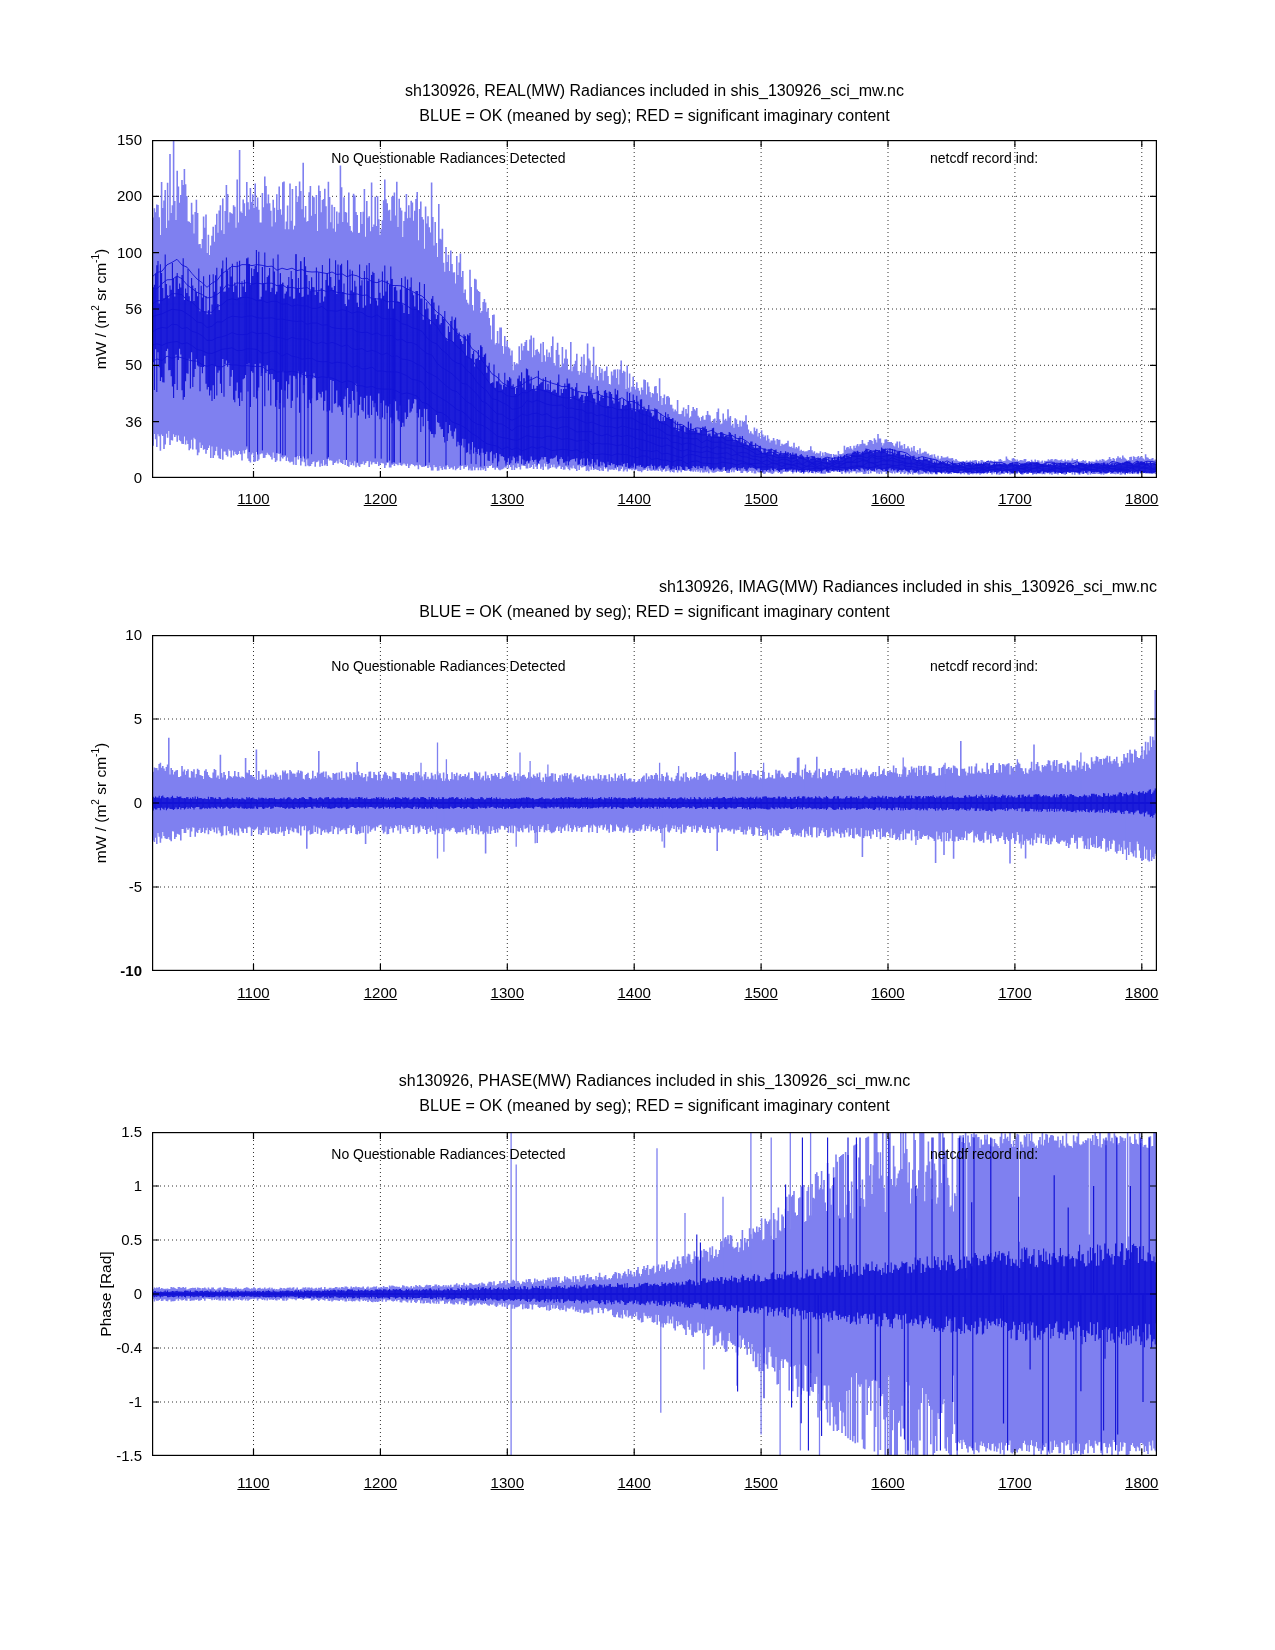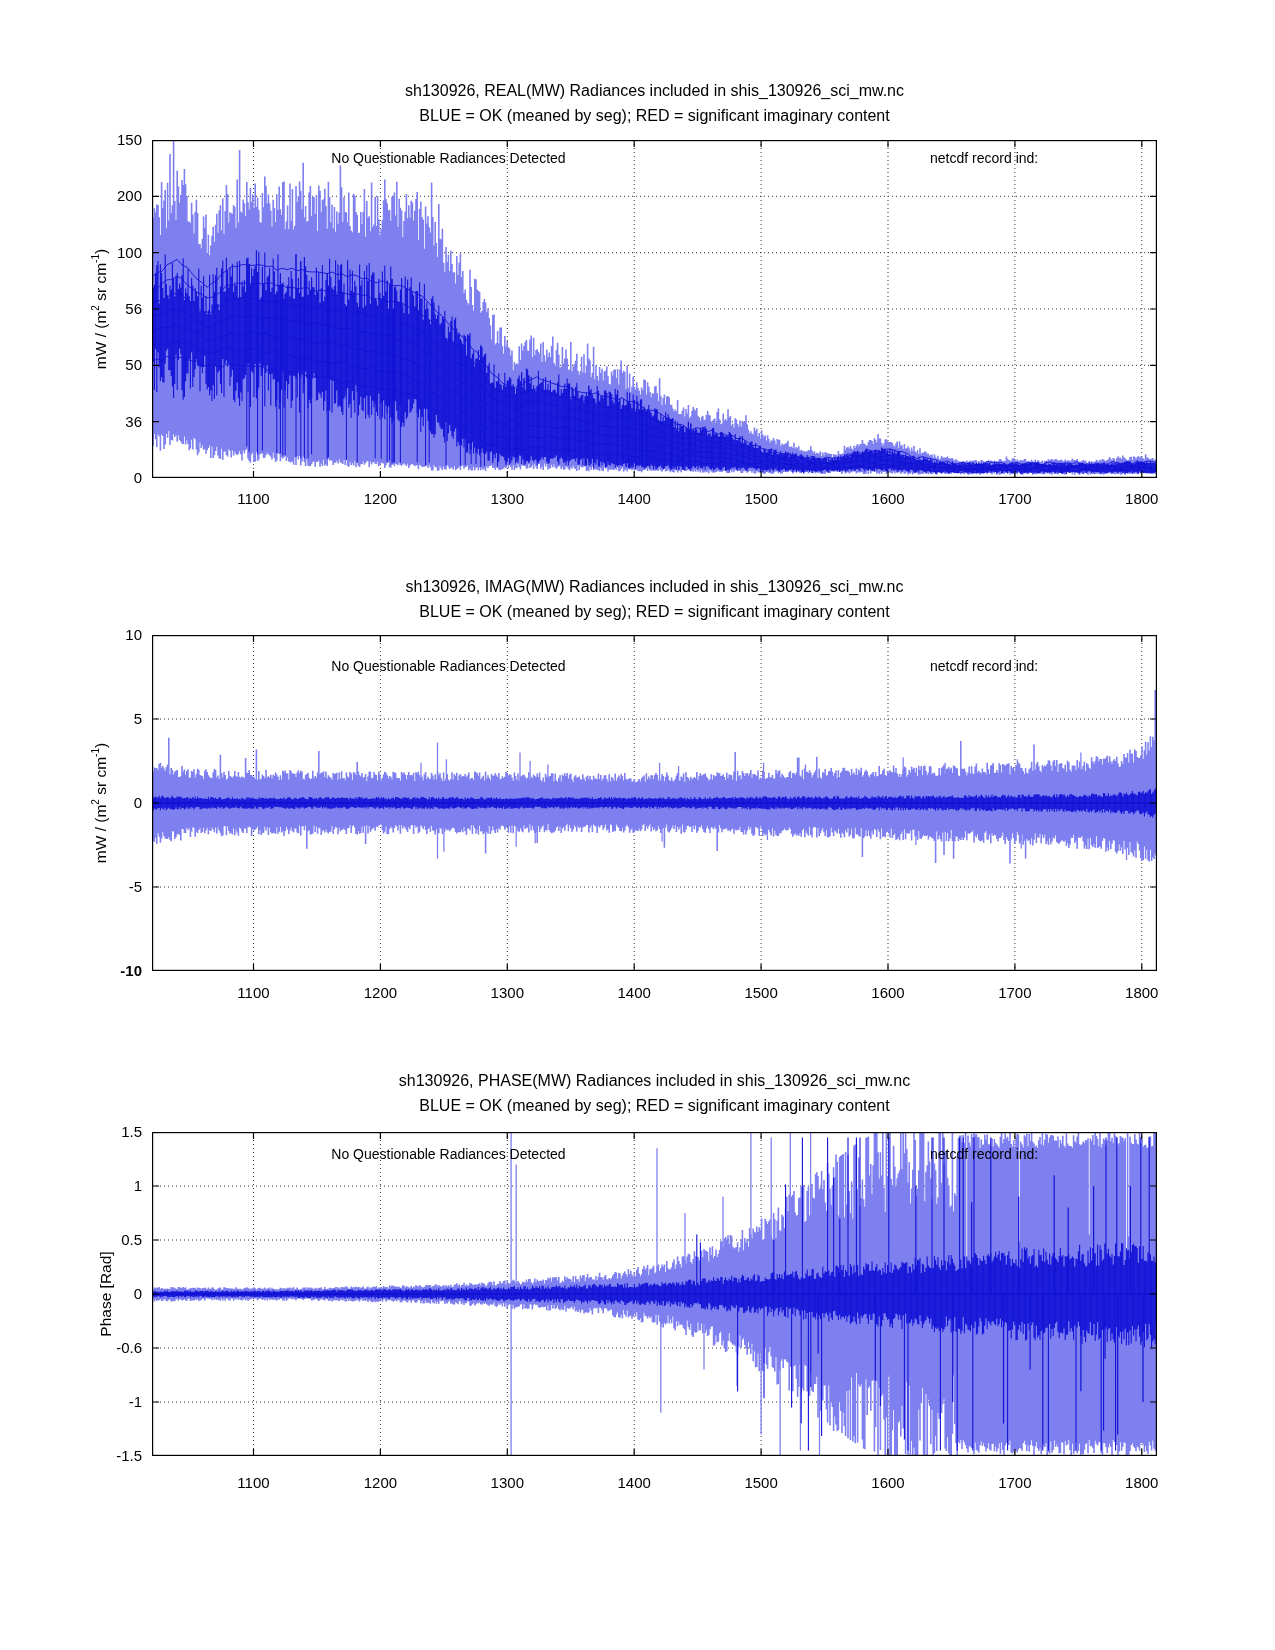--- a/index.html
+++ b/index.html
@@ -4,21 +4,21 @@
 <style>
   html,body{margin:0;padding:0;background:#fff;}
   .page{position:relative;width:1275px;height:1650px;background:#ffffff;
         font-family:"Liberation Sans",sans-serif;color:#000;overflow:hidden;}
   .title1,.title2{position:absolute;left:152px;width:1005px;text-align:center;
         font-size:16px;white-space:nowrap;}
   .ann{position:absolute;transform:translateX(-50%);font-size:14px;white-space:nowrap;z-index:5;}
   .ylabel{position:absolute;transform:translate(-50%,-50%) rotate(-90deg);
         white-space:nowrap;font-size:15.5px;z-index:4;}
   .ylabel sup{font-size:10px;}
-  .xtick{position:absolute;width:70px;text-align:center;font-size:15px;z-index:4;}
+  .xtick{position:absolute;width:70px;text-align:center;font-size:15px;z-index:4;text-decoration:underline;}
   .ytick{position:absolute;width:68px;text-align:right;font-size:15px;z-index:4;}
   .plot-host{position:absolute;z-index:1;}
   .plot-host svg{display:block;}
 </style>
 </head>
 <body>
 
 <div class="page">
 
   <section class="panel">
@@ -65,21 +65,21 @@
       <div class="ytick" style="left: 74px; top: 469px;">0</div>
       <div class="ytick" style="left: 74px; top: 412.667px;">36</div>
       <div class="ytick" style="left: 74px; top: 356.333px;">50</div>
       <div class="ytick" style="left: 74px; top: 300px;">56</div>
       <div class="ytick" style="left: 74px; top: 243.667px;">100</div>
       <div class="ytick" style="left: 74px; top: 187.333px;">200</div>
       <div class="ytick" style="left: 74px; top: 131px;">150</div>
     </section>
 
   <section class="panel">
-    <div class="title1" style="top: 578px;">sh130926, IMAG(MW) Radiances included in shis_130926_sci_mw.nc</div>
+    <div class="title1" style="top: 578px; text-align: right;">sh130926, IMAG(MW) Radiances included in shis_130926_sci_mw.nc</div>
     <div class="title2" style="top: 603px;">BLUE = OK (meaned by seg); RED = significant imaginary content</div>
     <div class="ann ann-left" style="top: 658px; left: 448.475px;">No Questionable Radiances Detected</div>
     <div class="ann ann-right" style="top: 658px; left: 984.14px;">netcdf record ind:</div>
     <div class="ylabel" style="left: 100px; top: 803px;"><span>mW / (m</span><sup>2</sup><span> sr cm</span><sup>-1</sup><span>)</span></div>
     <div class="plot-host" style="left: 152px; top: 635px; width: 1005px; height: 336px;">
         <svg width="1005" height="336" viewBox="0 0 1005 336">
       <defs>
             <clipPath id="clip1">
               <rect x="0" y="0" width="1005" height="336"></rect>
             </clipPath>
@@ -143,20 +143,20 @@
   <div class="xtick" style="left: 218.515px; top: 1474px;">1100</div>
       <div class="xtick" style="left: 345.409px; top: 1474px;">1200</div>
       <div class="xtick" style="left: 472.303px; top: 1474px;">1300</div>
       <div class="xtick" style="left: 599.197px; top: 1474px;">1400</div>
       <div class="xtick" style="left: 726.091px; top: 1474px;">1500</div>
       <div class="xtick" style="left: 852.985px; top: 1474px;">1600</div>
       <div class="xtick" style="left: 979.879px; top: 1474px;">1700</div>
       <div class="xtick" style="left: 1106.77px; top: 1474px;">1800</div>
       <div class="ytick" style="left: 74px; top: 1447px;">-1.5</div>
       <div class="ytick" style="left: 74px; top: 1393px;">-1</div>
-      <div class="ytick" style="left: 74px; top: 1339px;">-0.6</div>
+      <div class="ytick" style="left: 74px; top: 1339px;">-0.4</div>
       <div class="ytick" style="left: 74px; top: 1285px;">0</div>
       <div class="ytick" style="left: 74px; top: 1231px;">0.5</div>
       <div class="ytick" style="left: 74px; top: 1177px;">1</div>
       <div class="ytick" style="left: 74px; top: 1123px;">1.5</div>
     </section>
 
 </div>
 
 </body></html>

